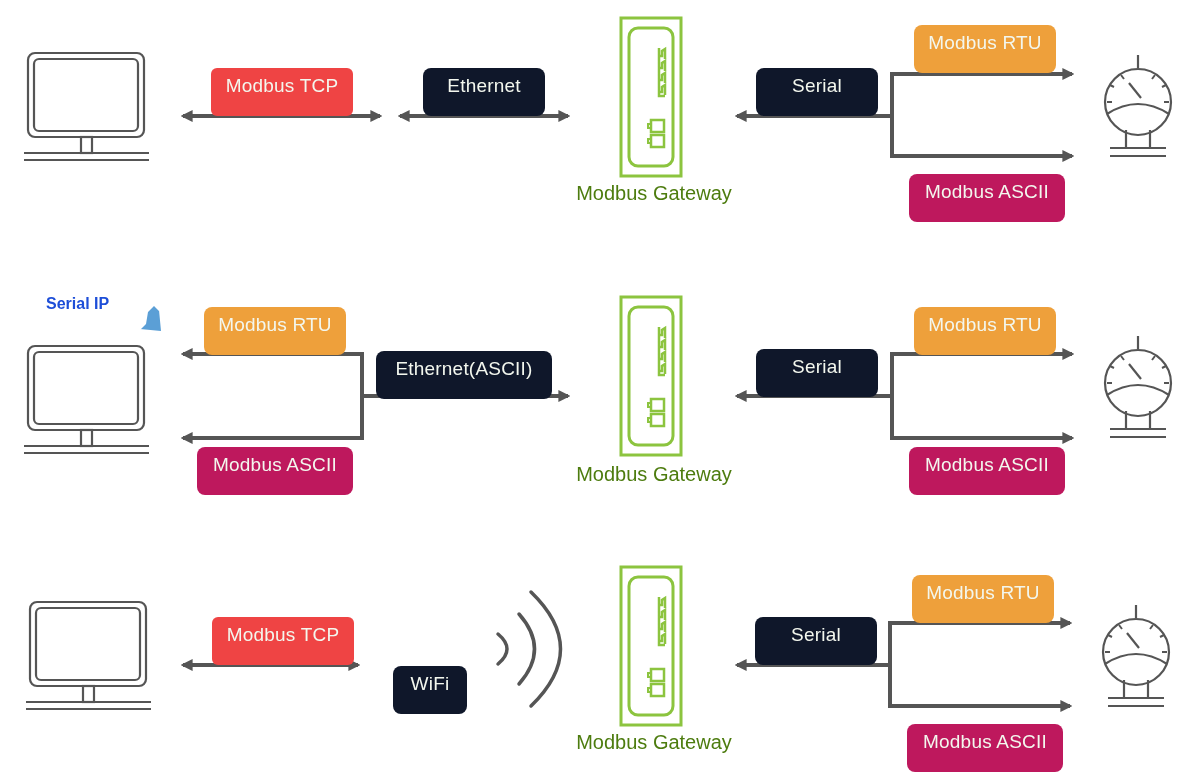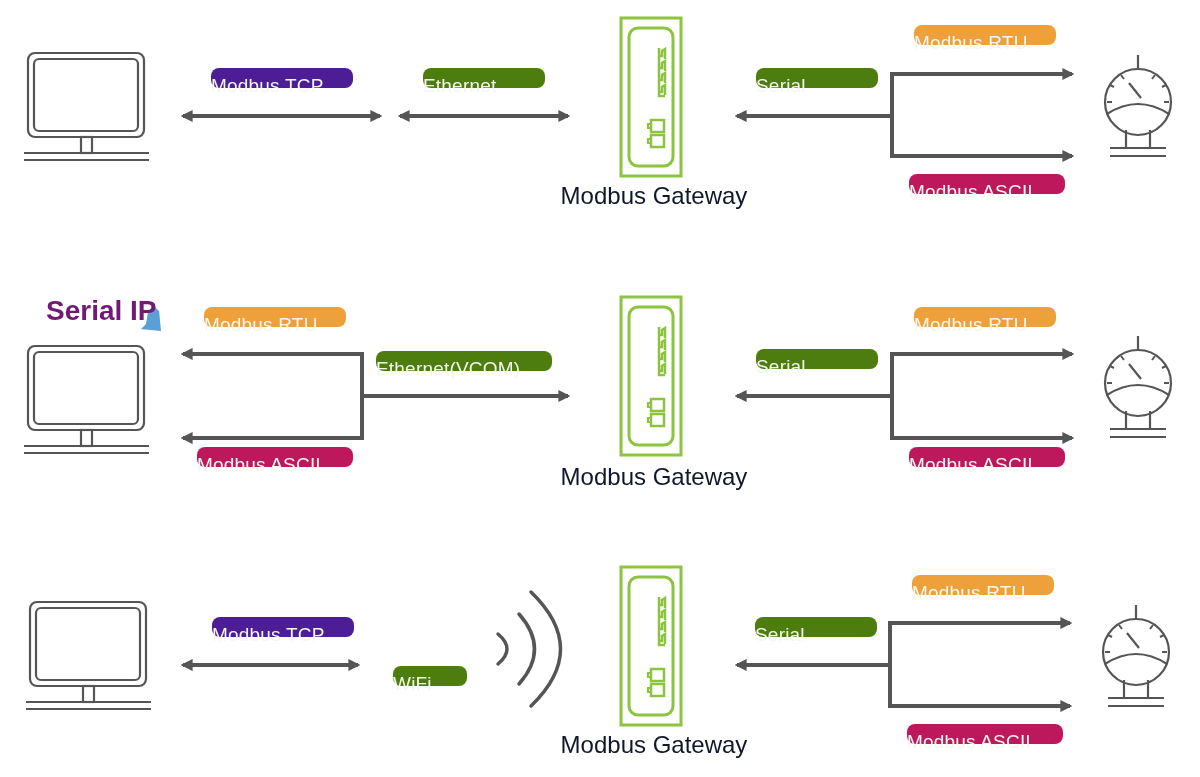--- a/index.html
+++ b/index.html
@@ -1,26 +1,26 @@
 <!DOCTYPE html>
 <html><head>
   <meta charset="utf-8">
   <style>
     html, body { margin: 0; padding: 0; background: #ffffff; }
     body { width: 1200px; height: 777px; position: relative; overflow: hidden;
            font-family: "Liberation Sans", "DejaVu Sans", sans-serif; }
     svg.diagram { position: absolute; left: 0; top: 0; }
-    .badge { position: absolute; height: 20px; border-radius: 8px; color: #f3f7ee;
-             font-size: 19px; line-height: 36px; text-align: left; letter-spacing: 0.2px; }
-    .b-green { background: #4c1d95; }
-    .b-blue  { background: #4d7c0f; }
+    .badge { position: absolute; height: 48px; border-radius: 8px; color: #f3f7ee;
+             font-size: 19px; line-height: 36px; text-align: center; letter-spacing: 0.2px; }
+    .b-green { background: #ef4444; border-radius: 6px; }
+    .b-blue  { background: #0f172a; }
     .b-orange{ background: #eea03b; }
     .b-dorange{ background: #be185d; }
-    .gw-label { position: absolute; color: #0f172a; font-size: 24px; width: 200px; text-align: center; }
-    .serial-ip { position: absolute; color: #701a75; font-weight: bold; font-size: 28px; }
+    .gw-label { position: absolute; color: #4d7c0f; font-size: 20px; width: 200px; text-align: center; }
+    .serial-ip { position: absolute; color: #1d4ed8; font-weight: bold; font-size: 16px; }
   </style>
 </head>
 <body>
 
 <svg class="diagram" width="1200" height="777" viewBox="0 0 1200 777">
   <defs>
     <marker id="ah" viewBox="0 0 10 10" refX="8" refY="5" markerWidth="3" markerHeight="3.4" orient="auto-start-reverse">
       <path d="M0,0 L10,5 L0,10 z" fill="#555"></path>
     </marker>
     <g id="monitor">
@@ -91,21 +91,21 @@
 <div class="badge b-green" style="left:211px;top:68px;width:142px;">Modbus TCP</div>
 <div class="badge b-blue" style="left:423px;top:68px;width:122px;">Ethernet</div>
 <div class="gw-label" style="left:554px;top:182px;">Modbus Gateway</div>
 <div class="badge b-blue" style="left:756px;top:68px;width:122px;">Serial</div>
 <div class="badge b-orange" style="left:914px;top:25px;width:142px;">Modbus RTU</div>
 <div class="badge b-dorange" style="left:909px;top:174px;width:156px;">Modbus ASCII</div>
 
 <div class="serial-ip" style="left:46px;top:295px;">Serial IP</div>
 <div class="badge b-orange" style="left:204px;top:307px;width:142px;">Modbus RTU</div>
 <div class="badge b-dorange" style="left:197px;top:447px;width:156px;">Modbus ASCII</div>
-<div class="badge b-blue" style="left:376px;top:351px;width:176px;">Ethernet(VCOM)</div>
+<div class="badge b-blue" style="left:376px;top:351px;width:176px;">Ethernet(ASCII)</div>
 <div class="gw-label" style="left:554px;top:463px;">Modbus Gateway</div>
 <div class="badge b-blue" style="left:756px;top:349px;width:122px;">Serial</div>
 <div class="badge b-orange" style="left:914px;top:307px;width:142px;">Modbus RTU</div>
 <div class="badge b-dorange" style="left:909px;top:447px;width:156px;">Modbus ASCII</div>
 
 <div class="badge b-green" style="left:212px;top:617px;width:142px;">Modbus TCP</div>
 <div class="badge b-blue" style="left:393px;top:666px;width:74px;">WiFi</div>
 <div class="gw-label" style="left:554px;top:731px;">Modbus Gateway</div>
 <div class="badge b-blue" style="left:755px;top:617px;width:122px;">Serial</div>
 <div class="badge b-orange" style="left:912px;top:575px;width:142px;">Modbus RTU</div>

